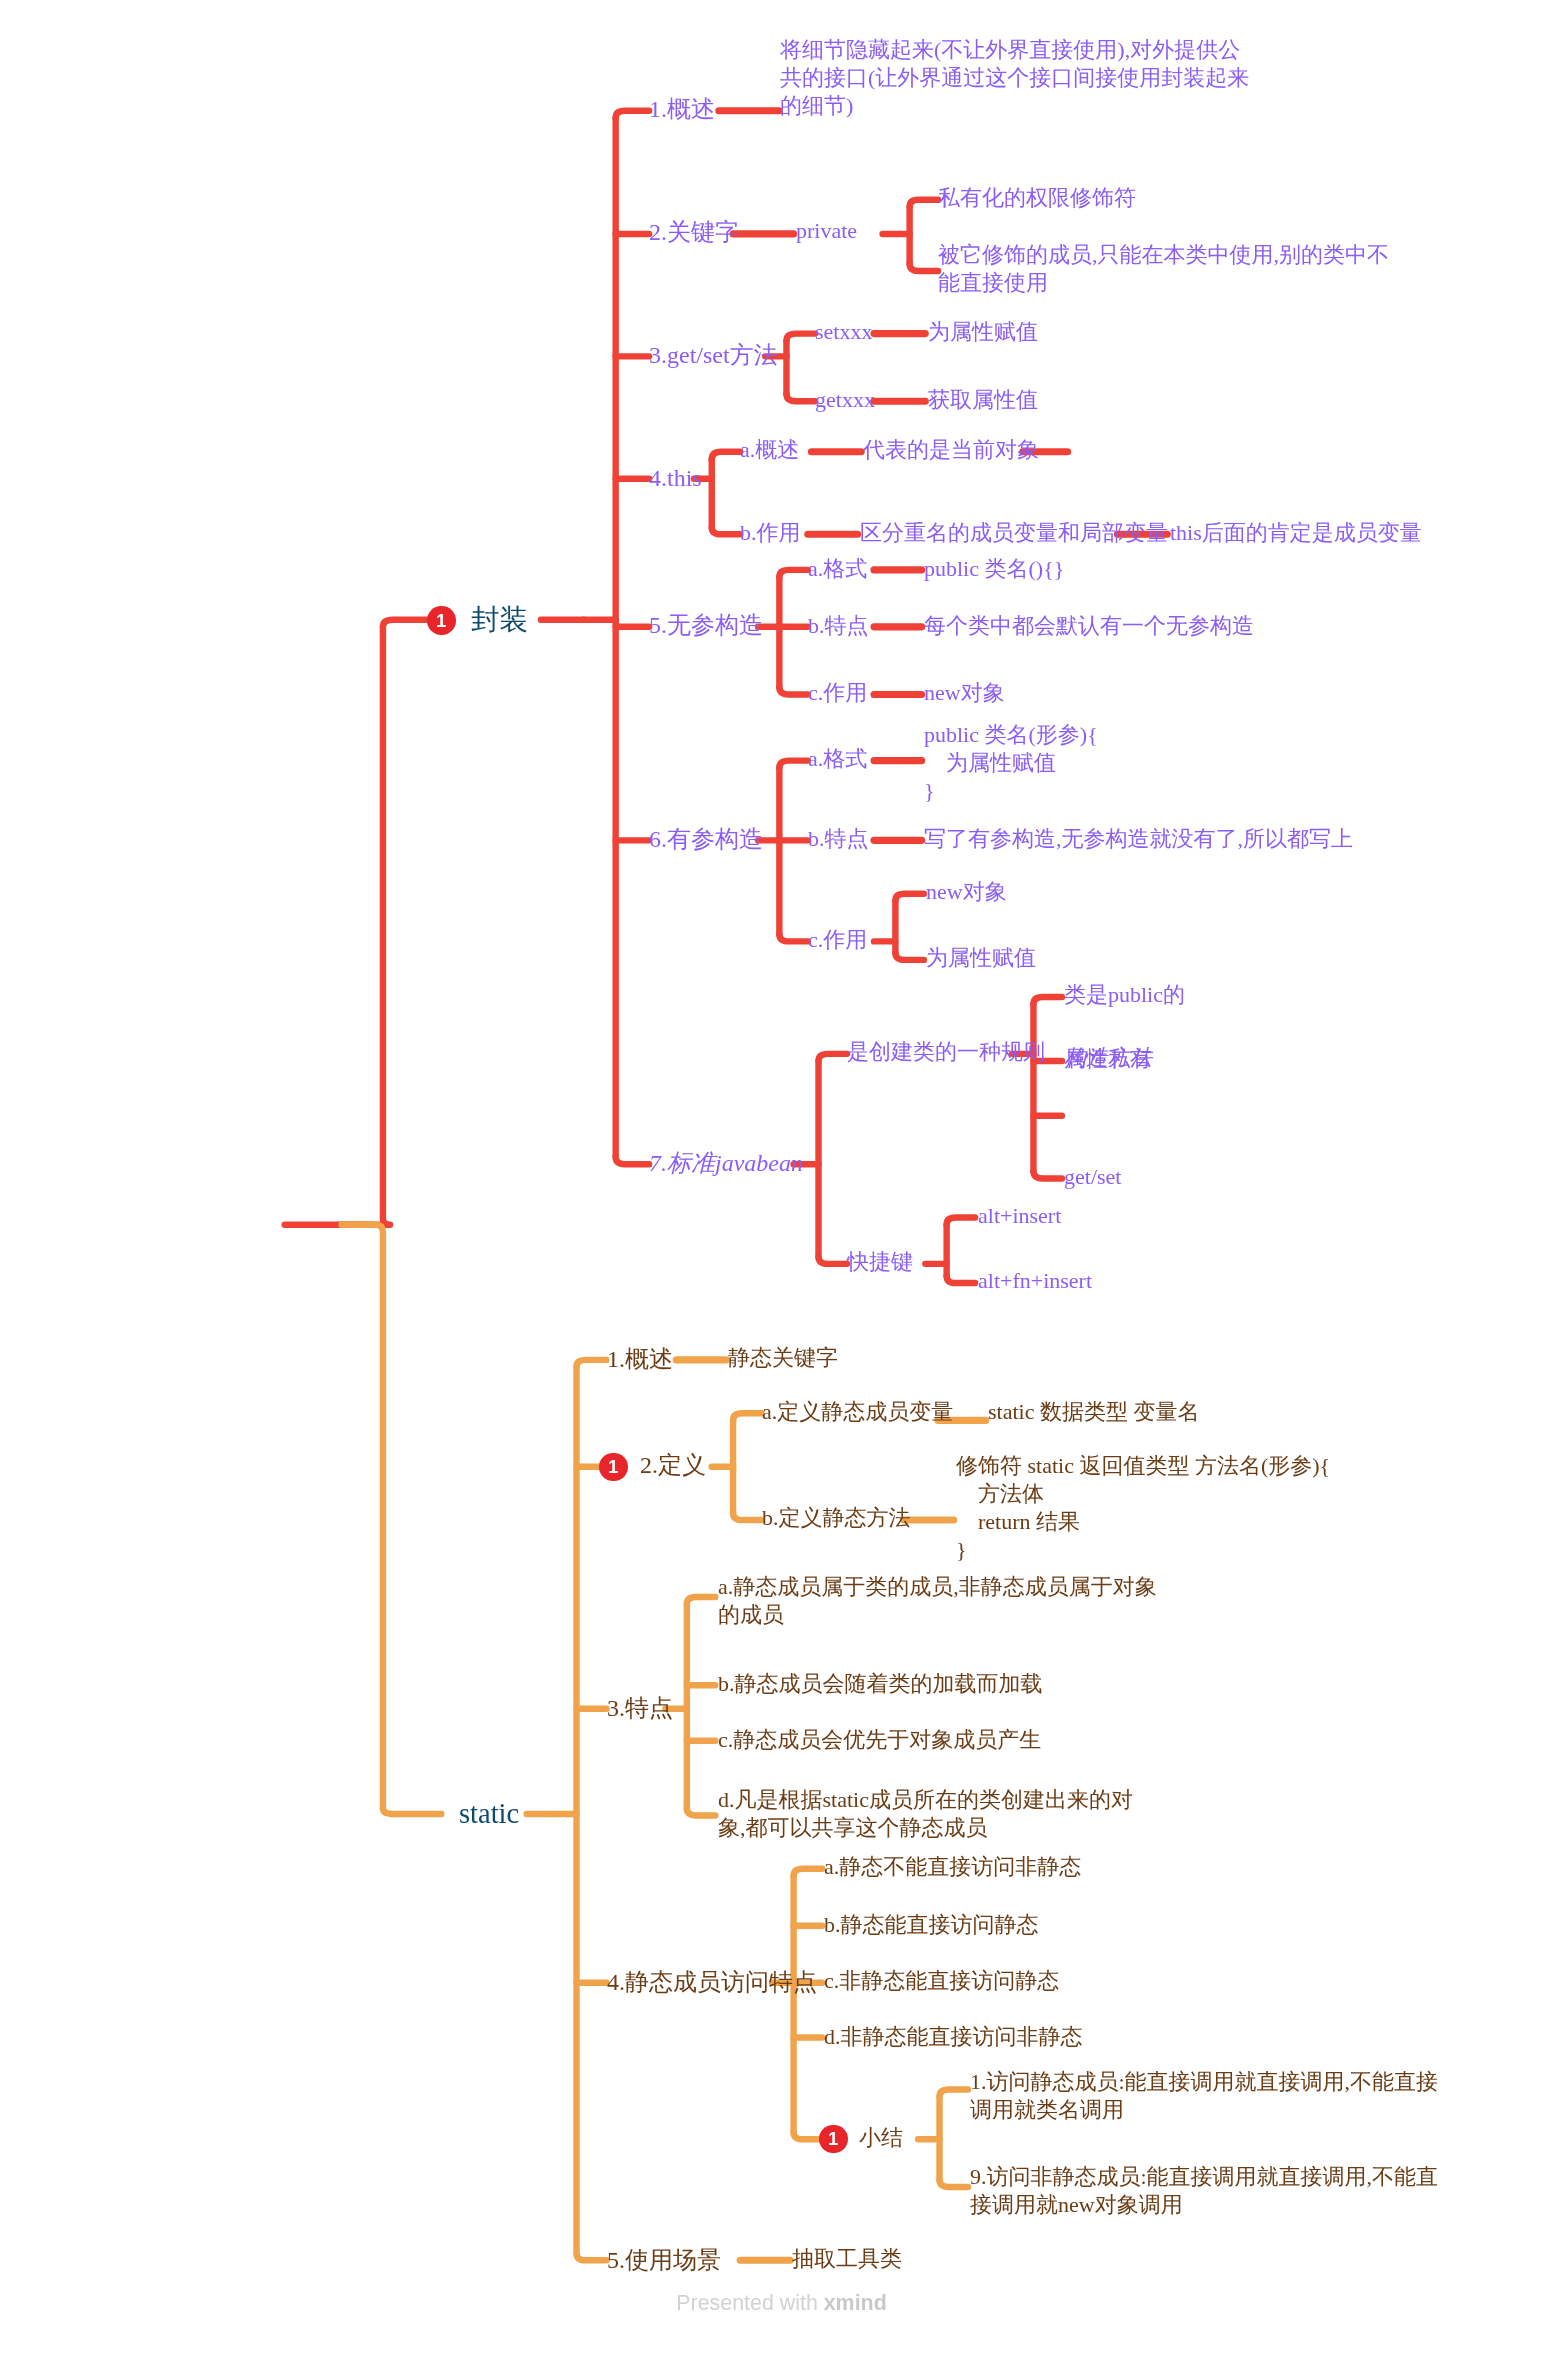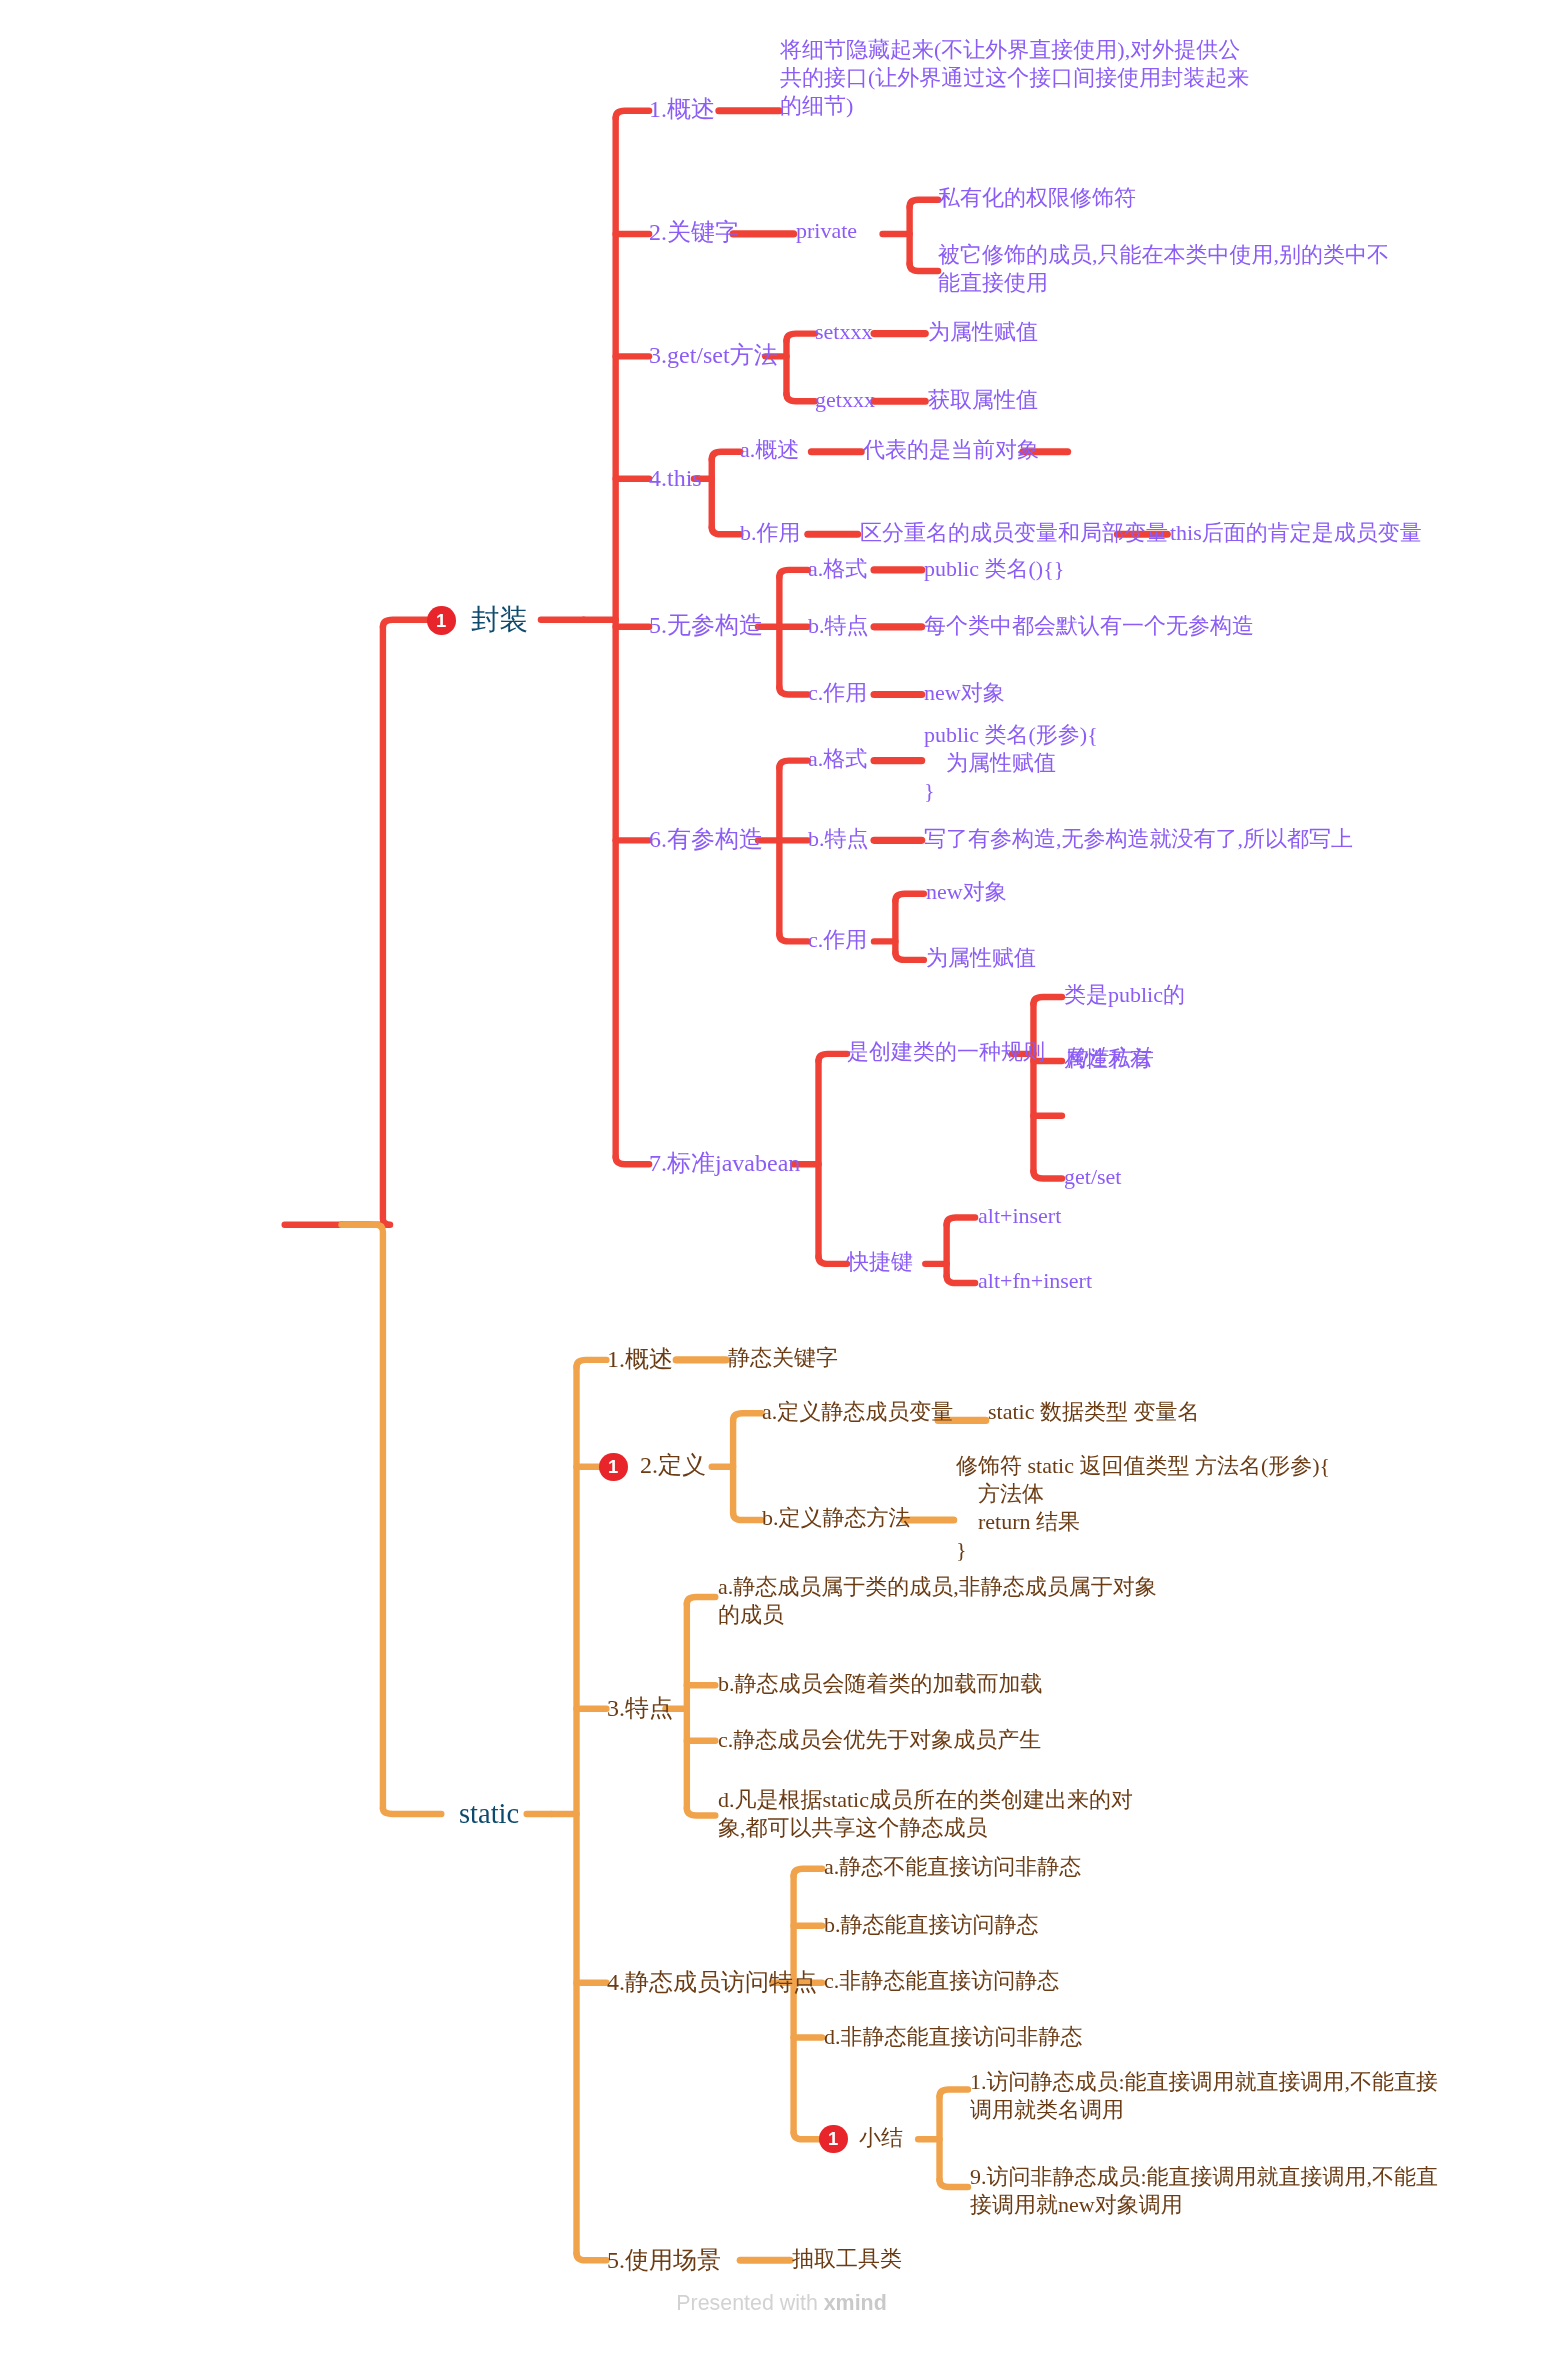--- a/index.html
+++ b/index.html
@@ -280,21 +280,21 @@
   <div class="node t-red s2" style="left:808px;top:926px;">
     <span class="label">c.作用</span>
   </div>
   <div class="node t-red s2" style="left:926px;top:878px;">
     <span class="label">new对象</span>
   </div>
   <div class="node t-red s2" style="left:926px;top:944px;">
     <span class="label">为属性赋值</span>
   </div>
 
-  <div class="node t-red s1" style="left:649px;top:1148px;">
+  <div class="node t-red s1" style="left:649px;top:1148px;font-style:italic;">
     <span class="label">7.标准javabean</span>
   </div>
   <div class="node t-red s2" style="left:847px;top:1038px;">
     <span class="label">是创建类的一种规则</span>
   </div>
   <div class="node t-red s2" style="left:1064px;top:981px;">
     <span class="label">类是public的</span>
   </div>
   <div class="node t-red s2" style="left:1064px;top:1045px;">
     <span class="label">属性私有</span>

